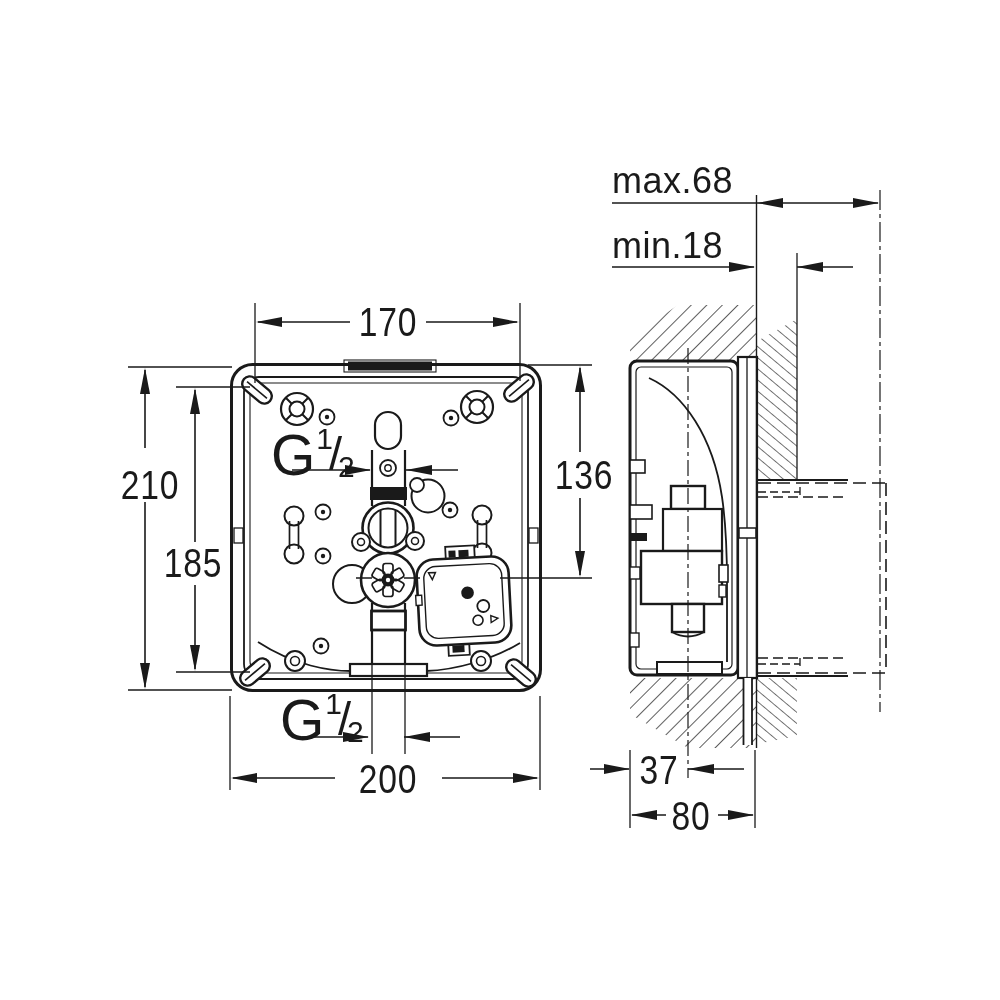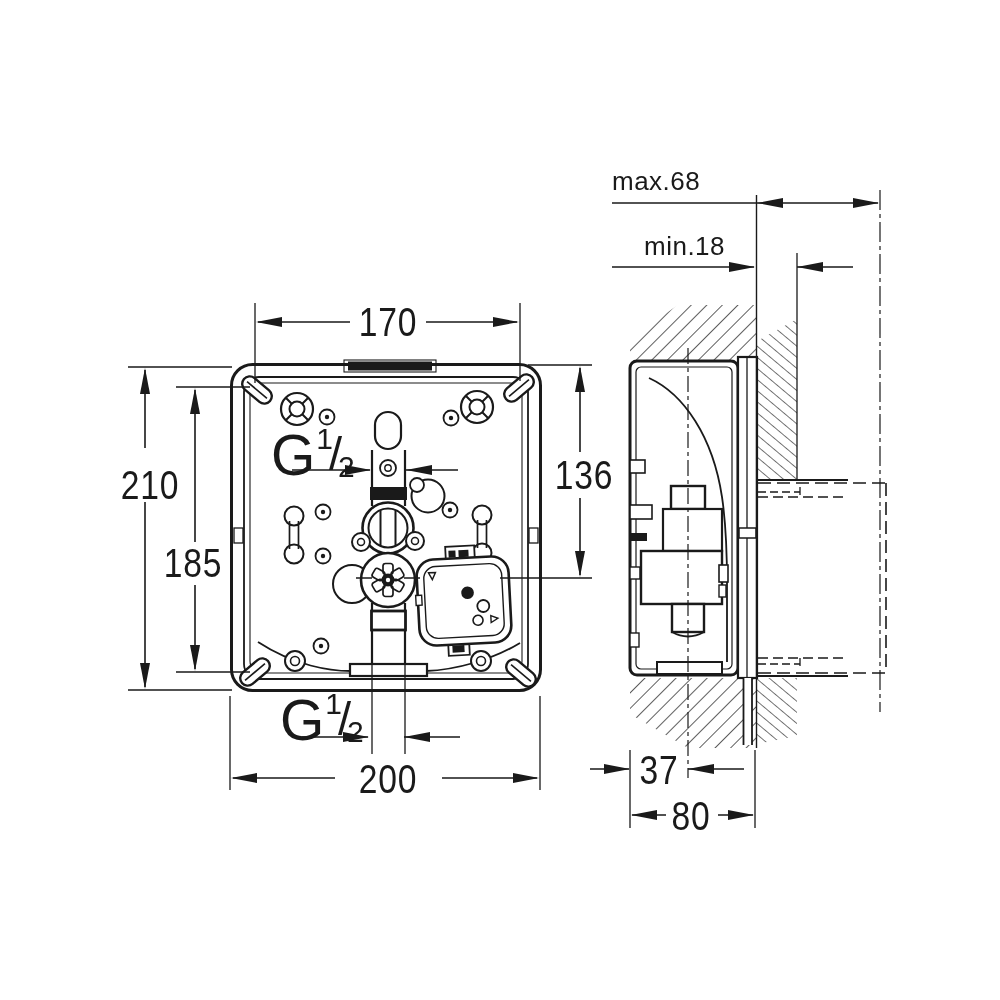--- a/index.html
+++ b/index.html
@@ -2,21 +2,21 @@
 <html><head>
 <meta charset="utf-8">
 <style>
   html,body{margin:0;padding:0;background:#ffffff}
   .stage{position:relative;width:1000px;height:1000px;background:#fff;
          font-family:"Liberation Sans",sans-serif;color:#1a1a1a;overflow:hidden}
   .stage svg{position:absolute;left:0;top:0}
   .dim{position:absolute;font-size:41px;letter-spacing:1px;white-space:nowrap;
        transform:translate(-50%,-50%) scaleX(.82)}
   .dim.leftal{transform:translateY(-50%) scaleX(1);transform-origin:left center;
-       font-size:26px;letter-spacing:.5px}
+       font-size:36px;letter-spacing:.5px}
   .gdim{position:absolute;white-space:nowrap;line-height:1}
   .gdim .gbase{font-size:57px}
   .gdim sup{font-size:30px;vertical-align:26px;margin-left:1px}
   .gdim .slash{font-size:47px;vertical-align:5px;margin:0 -4px}
   .gdim sub{font-size:30px;vertical-align:-2px}
 </style>
 </head>
 <body>
 
 <div class="stage">
@@ -299,21 +299,21 @@
   </g>
 </g>
 </svg>
 
 <div class="dim" style="left:388px;top:322px">170</div>
 <div class="dim" style="left:150px;top:485px">210</div>
 <div class="dim" style="left:193px;top:563px">185</div>
 <div class="dim" style="left:584px;top:475px">136</div>
 <div class="dim" style="left:388px;top:779px">200</div>
 <div class="dim leftal" style="left:612px;top:181px">max.68</div>
-<div class="dim leftal" style="left:644px;top:246px">min.18</div>
+<div class="dim leftal" style="left:612px;top:246px">min.18</div>
 <div class="dim" style="left:659px;top:770px">37</div>
 <div class="dim" style="left:691px;top:816px">80</div>
 
 <div class="gdim" style="left:271px;top:424px">
   <span class="gbase">G</span><sup>1</sup><span class="slash">/</span><sub>2</sub>
 </div>
 <div class="gdim" style="left:280px;top:689px">
   <span class="gbase">G</span><sup>1</sup><span class="slash">/</span><sub>2</sub>
 </div>
 

